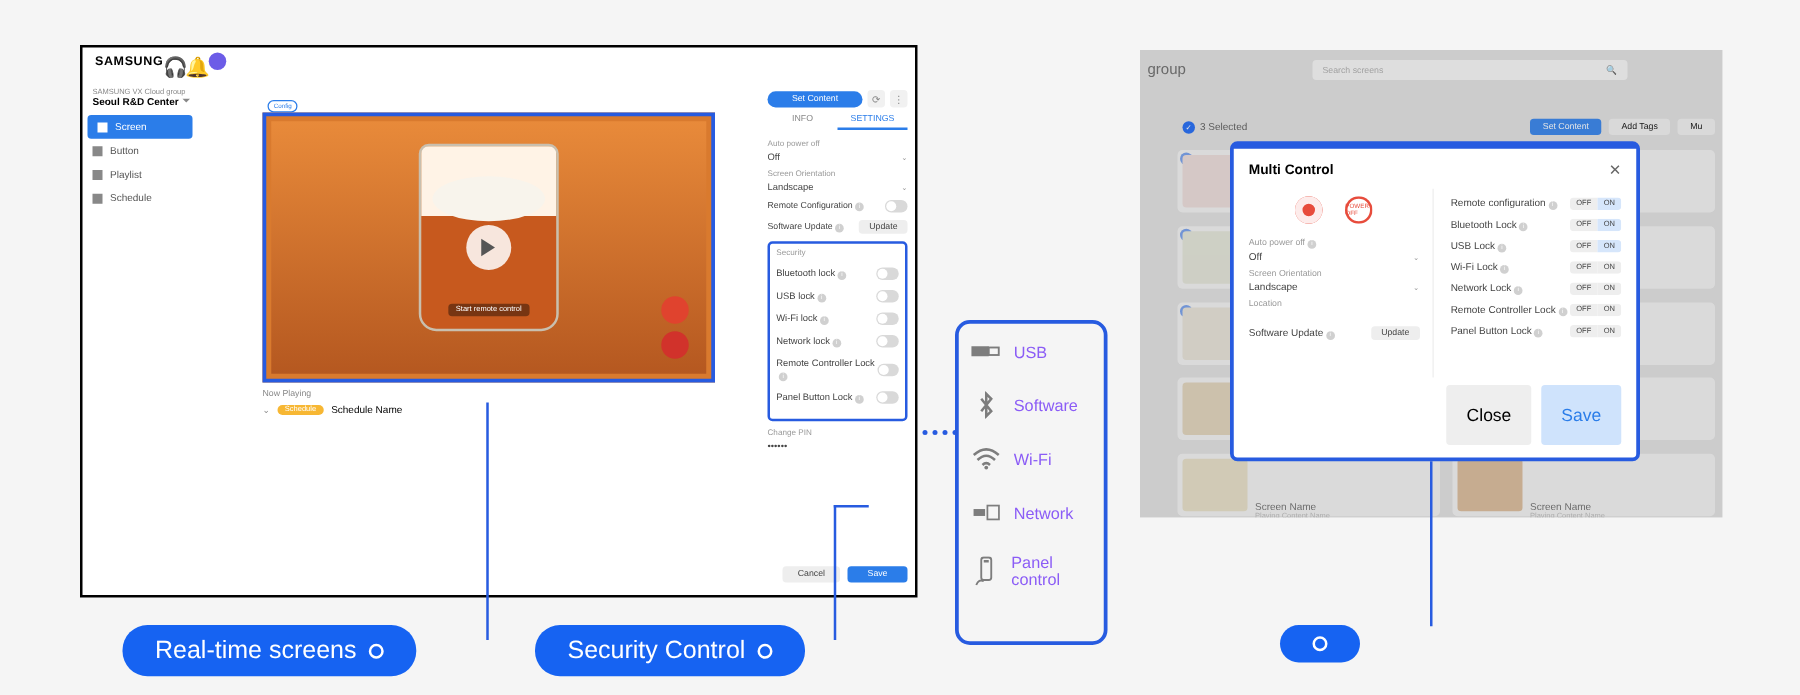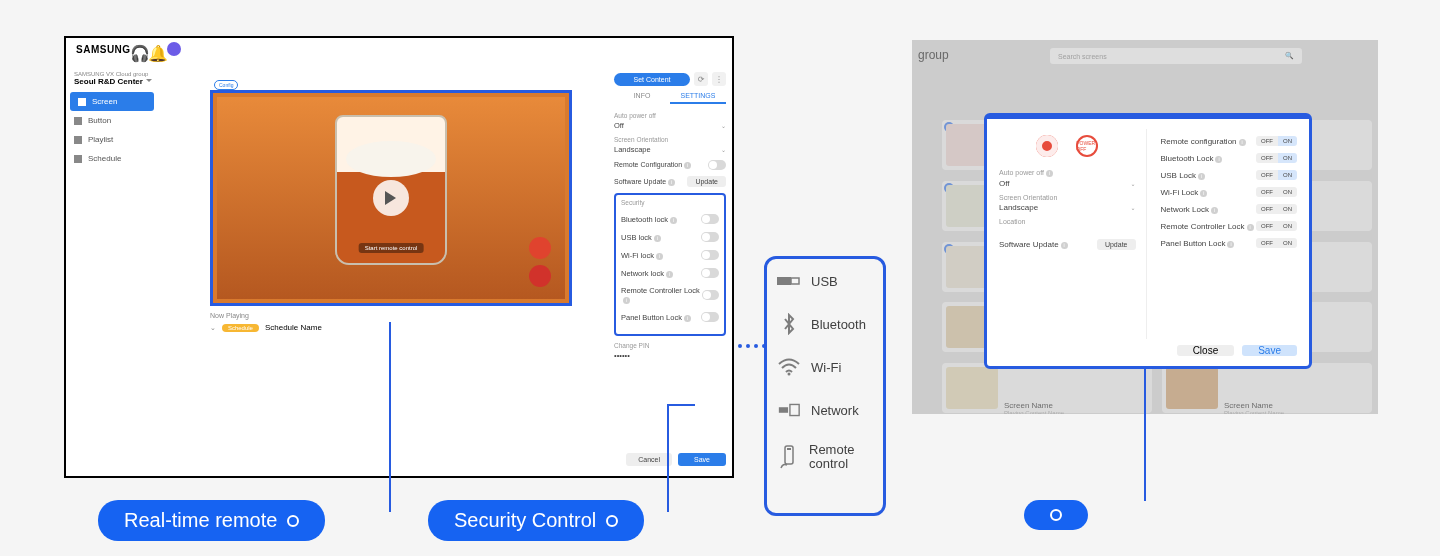--- a/index.html
+++ b/index.html
@@ -78,21 +78,21 @@
 
   
   .conn { position:absolute; width:2px; background:#275be0; }
 
   
   .pill { position:absolute; background:#1663f2; color:#fff; border-radius:20px; padding:9px 26px; font-size:20px; font-weight:500; display:flex; align-items:center; gap:10px; }
   .pill-dot { width:12px; height:12px; border:2px solid #fff; border-radius:50%; }
 
   
   .mid-box { position:absolute; left:764px; top:256px; width:122px; height:260px; border:3px solid #275be0; border-radius:12px; padding:12px 10px; display:flex; flex-direction:column; gap:23px; }
-  .mid-row { display:flex; gap:10px; align-items:center; color:#404040; font-size:13px; }
+  .mid-row { display:flex; gap:10px; align-items:center; color:#8b5cf6; font-size:13px; }
   .mid-ic { width:24px; height:20px; display:flex; align-items:center; justify-content:center; }
   .dots3 { position:absolute; left:738px; top:344px; display:flex; gap:4px; }
   .dots3 span { width:4px; height:4px; border-radius:50%; background:#275be0; }
 
   
   .app-right { position:absolute; left:912px; top:40px; width:466px; height:374px; background:#dedede; overflow:hidden; }
   .ar-dim { position:absolute; inset:0; background:rgba(120,120,120,.18); }
   .ar-srch { position:absolute; left:138px; top:8px; width:252px; height:16px; background:#f4f4f4; border-radius:3px; font-size:7px; color:#aaa; padding:3px 8px; display:flex; justify-content:space-between; align-items:center; }
   .ar-selrow { position:absolute; left:34px; top:55px; right:6px; display:flex; justify-content:space-between; align-items:center; }
   .ar-check { width:10px; height:10px; border-radius:50%; background:#1663f2; display:inline-flex; align-items:center; justify-content:center; color:#fff; font-size:6px; margin-right:4px; }
@@ -121,21 +121,21 @@
   .mod-col.left { border-right:1px solid #eee; padding-right:10px; }
   .mod-pwr { display:flex; gap:18px; justify-content:center; margin:6px 0 12px; }
   .pwr-btn { width:22px; height:22px; border-radius:50%; box-shadow:0 0 0 6px #fdeceb inset; background:#e74c3c; }
   .mod-field-lbl { font-size:7px; color:#999; margin-top:6px; }
   .mod-field-val { display:flex; justify-content:space-between; align-items:center; font-size:8px; margin:2px 0 6px; }
   .mod-row { display:flex; justify-content:space-between; align-items:center; margin:7px 0; }
   .seg { display:flex; font-size:6px; border-radius:3px; overflow:hidden; }
   .seg span { padding:2px 5px; background:#eee; }
   .seg span.on { background:#d6e6fb; }
   .mod-ftr { display:flex; justify-content:flex-end; gap:8px; margin-top:6px; }
-  .mod-btn { font-size:10px; padding:0 16px; border-radius:3px; background:#eee; }
+  .mod-btn { font-size:14px; padding:16px 16px; border-radius:3px; background:#eee; }
   .mod-btn.pri { background:#cfe3fc; color:#2b7de9; }
 
   svg { display:block; }
 </style>
 </head>
 <body>
 
 <div class="app-left">
   <div class="hdr-left">
     <span class="hdr-logo">SAMSUNG</span>
@@ -257,21 +257,21 @@
     </div>
   </div>
 </div>
 
 <div class="conn" style="left:389px; top:322px; height:190px;"></div>
 
 <div class="conn" style="left:667px; top:404px; height:108px;"></div>
 <div style="position:absolute; left:667px; top:404px; width:28px; height:2px; background:#275be0;"></div>
 
 <div class="pill" style="left:98px; top:500px;">
-  <span>Real-time remote</span>
+  <span>Real-time screens</span>
     <span class="pill-dot"></span>
 </div>
 <div class="pill" style="left:428px; top:500px;">
   <span>Security Control</span>
     <span class="pill-dot"></span>
 </div>
 <div class="pill" style="left:1024px; top:500px;">
     <span class="pill-dot"></span>
 </div>
 
@@ -291,21 +291,21 @@
         </svg>
       </span>
     <span>USB</span>
   </div>
   <div class="mid-row">
     <span class="mid-ic">
         <svg width="16" height="22" viewBox="0 0 16 22">
           <path d="M4 6 L12 16 L8 20 L8 2 L12 6 L4 16" fill="none" stroke="#7d7d7d" stroke-width="2"></path>
         </svg>
       </span>
-    <span>Bluetooth</span>
+    <span>Software</span>
   </div>
   <div class="mid-row">
     <span class="mid-ic">
         <svg width="24" height="18" viewBox="0 0 24 18">
           <path d="M2 6 Q12 -3 22 6 M5 10 Q12 3 19 10 M9 14 Q12 11 15 14" fill="none" stroke="#7d7d7d" stroke-width="2"></path>
           <circle cx="12" cy="16" r="1.5" fill="#7d7d7d"></circle>
         </svg>
       </span>
     <span>Wi-Fi</span>
   </div>
@@ -319,30 +319,41 @@
     <span>Network</span>
   </div>
   <div class="mid-row">
     <span class="mid-ic">
         <svg width="22" height="24" viewBox="0 0 22 24">
           <rect x="8" y="1" width="8" height="18" rx="2" fill="none" stroke="#7d7d7d" stroke-width="1.5"></rect>
           <rect x="10" y="3" width="4" height="2" fill="#7d7d7d"></rect>
           <path d="M4 23 Q6 18 10 20" fill="none" stroke="#7d7d7d" stroke-width="1.5"></path>
         </svg>
       </span>
-    <span style="line-height:1.05">Remote control</span>
+    <span style="line-height:1.05">Panel control</span>
   </div>
 </div>
 
 <div class="app-right">
   <span style="position:absolute; left:6px; top:8px; font-size:12px; color:#666;">group</span>
   <div class="ar-srch">
     <span>Search screens</span>
     <span>🔍</span>
   </div>
+  <div class="ar-selrow">
+    <span class="ar-sel">
+        <span class="ar-check">✓</span>
+        <span>3 Selected</span>
+      </span>
+    <div class="ar-btns">
+      <span class="ar-btn pri">Set Content</span>
+      <span class="ar-btn">Add Tags</span>
+      <span class="ar-btn">Mu</span>
+    </div>
+  </div>
   <div class="ar-cards">
 
     <div class="ar-card">
         <span class="ar-check" style="position:absolute; margin:-2px 0 0 -2px">✓</span>
         <div class="ar-thumb" style="background:#f3d8d2"></div>
         <div class="ar-txt"><div>Screen Name</div><div class="ar-sub">Playing Content Name</div><span class="tag" style="background:#5bc28b">Online</span><span class="tag" style="background:#f2a233">Tag 1</span></div>
       </div>
     <div class="ar-card">
         <div class="ar-thumb" style="background:#e2c07a"></div>
         <div class="ar-txt"><div>Screen Name</div><div class="ar-sub">Playing Content Name</div><span class="tag" style="background:#5bc28b">Online</span><span class="tag" style="background:#e86f5f">Supreme Tag</span></div>
@@ -379,20 +390,24 @@
       </div>
     <div class="ar-card">
         <div class="ar-thumb" style="background:#d39a5a"></div>
         <div class="ar-txt"><div>Screen Name</div><div class="ar-sub">Playing Content Name</div><span class="tag" style="background:#5bc28b">Online</span><span class="tag" style="background:#f2a233">Tag 1</span></div>
       </div>
   </div>
   <div class="ar-dim"></div>
 </div>
 
 <div class="modal">
+  <div class="mod-hdr">
+    <span class="mod-title">Multi Control</span>
+    <span class="mod-close">✕</span>
+  </div>
   <div class="mod-body">
     <div class="mod-col left">
       <div class="mod-pwr">
         <span class="pwr-btn"></span>
         <span class="pwr-btn" style="background:#fff; box-shadow:0 0 0 2px #e74c3c inset; font-size:5px; color:#e74c3c; display:flex; align-items:center; justify-content:center;">POWER OFF</span>
       </div>
       <div class="mod-field-lbl"><span>Auto power off</span><span class="info-dot">i</span></div>
       <div class="mod-field-val">
           <span>Off</span>
           <span class="chev">⌄</span>

